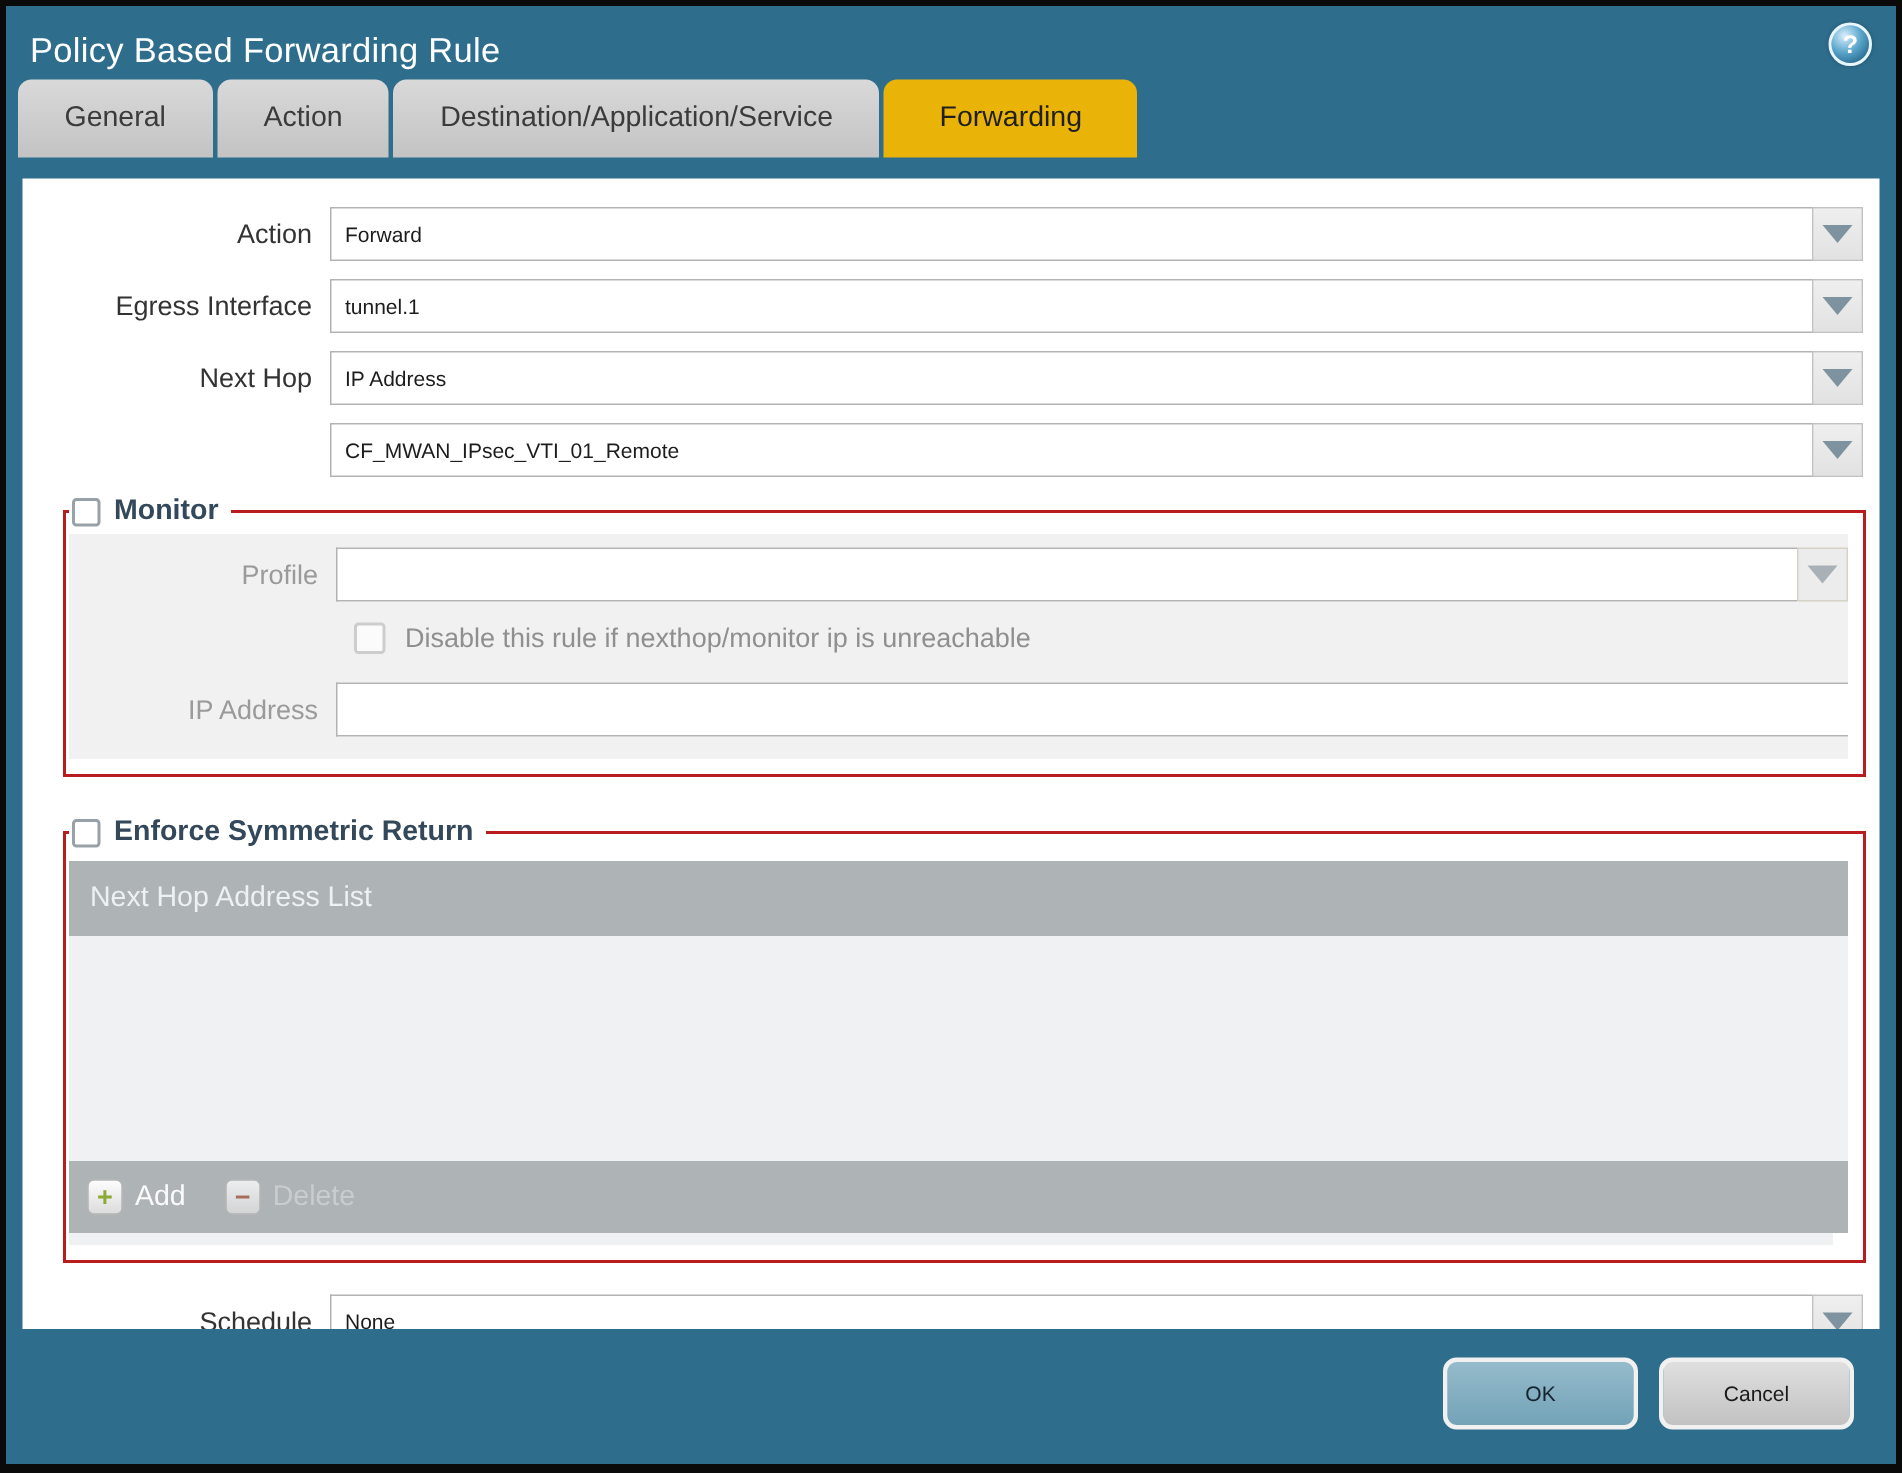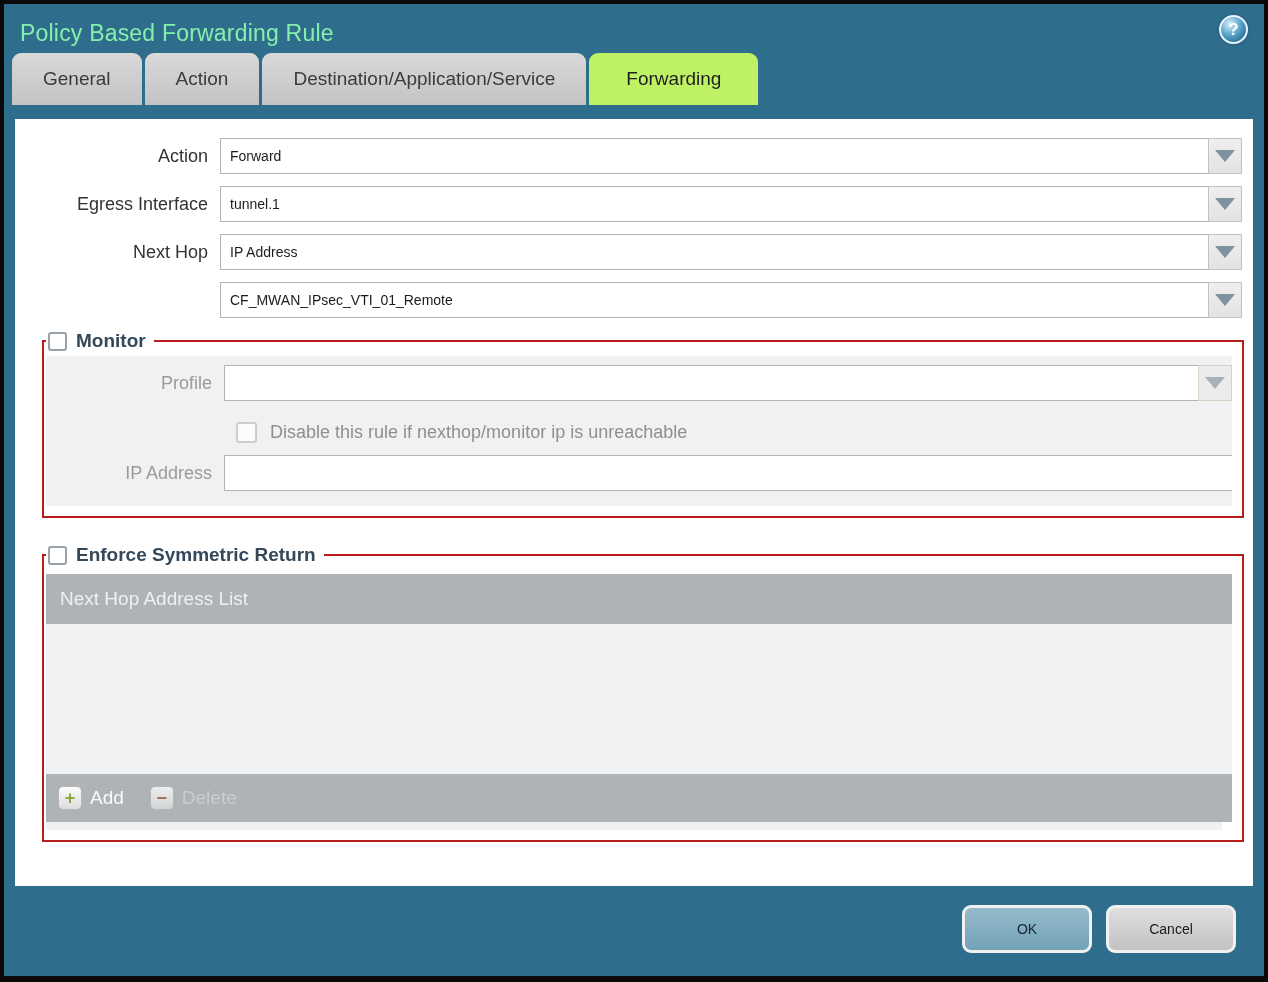--- a/index.html
+++ b/index.html
@@ -12,21 +12,21 @@
     background:#2e6d8c;
     border:4px solid #0a0a0a;
     border-bottom-width:6px;
     overflow:hidden;
   }
 
   
   .titlebar { position:relative; height:60px; }
   .titlebar .title {
     position:absolute; left:16px; top:16px;
-    color:#86efac; font-size:23px; font-weight:400; letter-spacing:0.2px;
+    color:#ffffff; font-size:23px; font-weight:400; letter-spacing:0.2px;
   }
   .help {
     position:absolute; right:16px; top:11px;
     width:29px; height:29px; border-radius:50%;
     background:radial-gradient(circle at 35% 28%, #d8eefb, #5ba6cc 45%, #1d5f81 90%);
     border:2px solid #e9f5fc;
     color:#fff; font-weight:bold; font-size:17px;
     display:flex; align-items:center; justify-content:center;
     cursor:pointer;
     box-shadow:0 0 3px rgba(0,0,0,0.25);
@@ -36,21 +36,21 @@
   .tabs { position:absolute; left:8px; top:49px; display:flex; align-items:flex-end; height:52px; }
   .tab {
     height:52px; display:flex; align-items:center;
     padding:0 31px; margin-right:3px;
     background:linear-gradient(#d9d9d9, #c3c3c3);
     border-radius:9px 9px 0 0;
     font-size:19px; color:#3b3b3b;
     cursor:pointer; white-space:nowrap;
   }
   .tab.active {
-    background:#bef264; color:#1f1f1f; padding:0 37px;
+    background:#eab308; color:#1f1f1f; padding:0 37px;
   }
 
   
   .content {
     position:absolute; left:11px; right:11px; top:115px; height:767px;
     background:#fff; padding-top:19px; overflow:hidden;
   }
 
   .row { display:flex; align-items:center; height:36px; margin:0 11px 12px 0; }
   .row .lbl {
@@ -96,21 +96,21 @@
   .panel .lbl { width:178px; color:#9a9a9a; }
   .input-beige {
     flex:1; height:36px; border:1px solid #d3ccb8; border-right:none;
     background:#f0ebdc; font-size:18px; padding:0 9px; outline:none;
   }
   .dd-btn.beige-side { background:#ececec; border-color:#d6d2c5; }
   .input-disabled {
     flex:1; height:36px; border:1px solid #cfcfcf;
     background:#fafafa; font-size:18px; padding:0 9px; outline:none;
   }
-  .chk-row { display:flex; align-items:flex-end; height:28px; margin:0 0 12px 190px; }
+  .chk-row { display:flex; align-items:flex-start; height:28px; margin:0 0 12px 190px; }
   .chk-row .cbx-dis {
     width:21px; height:21px; background:#fbfbfb;
     border:2px solid #cdcdcd; border-radius:3px; flex:none;
   }
   .chk-row .chk-lbl { font-size:18px; color:#8f8f8f; margin-left:13px; }
 
   
   .nh-table { margin-right:10px; margin-top:4px; }
   .nh-head {
     height:50px; background:#aeb3b6; display:flex; align-items:center;
@@ -255,20 +255,29 @@
           </div>
           <div class="tool-btn disabled">
             <span class="ic minus">−</span>
             <span class="tl">Delete</span>
           </div>
         </div>
         <div class="nh-under"></div>
       </div>
     </fieldset>
 
+    <div class="row schedule-row">
+      <div class="lbl">Schedule</div>
+      <div class="field">
+        <input type="text" readonly="" value="None" style="">
+        <div class="dd-btn">
+          <span class="arrow-down"></span>
+        </div>
+      </div>
+    </div>
 
   </div>
 
   <div class="footer">
     <button class="btn btn-ok">OK</button>
     <button class="btn btn-cancel">Cancel</button>
   </div>
 
 </div>
 

